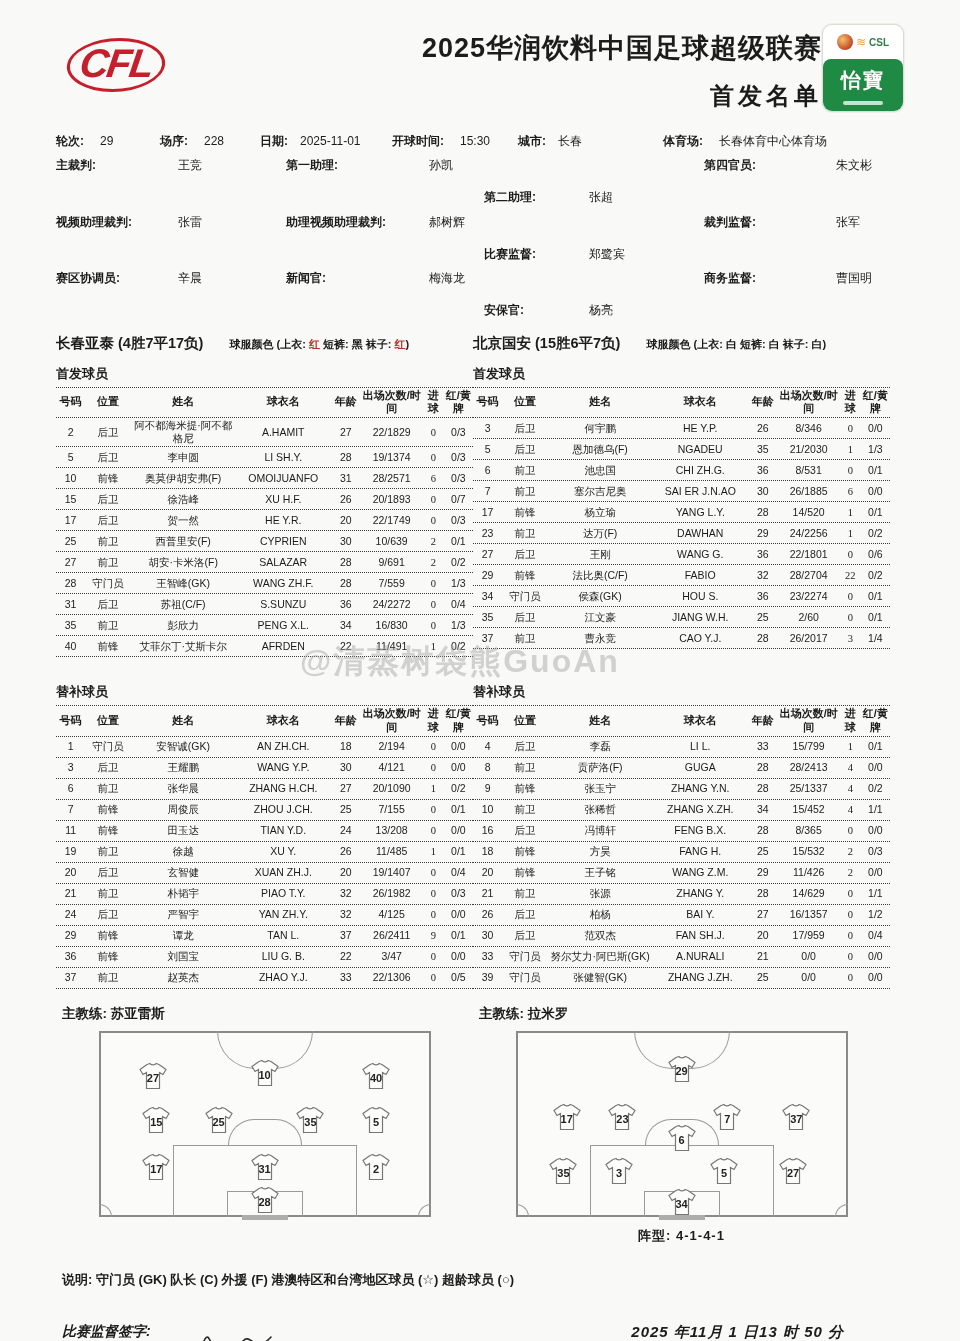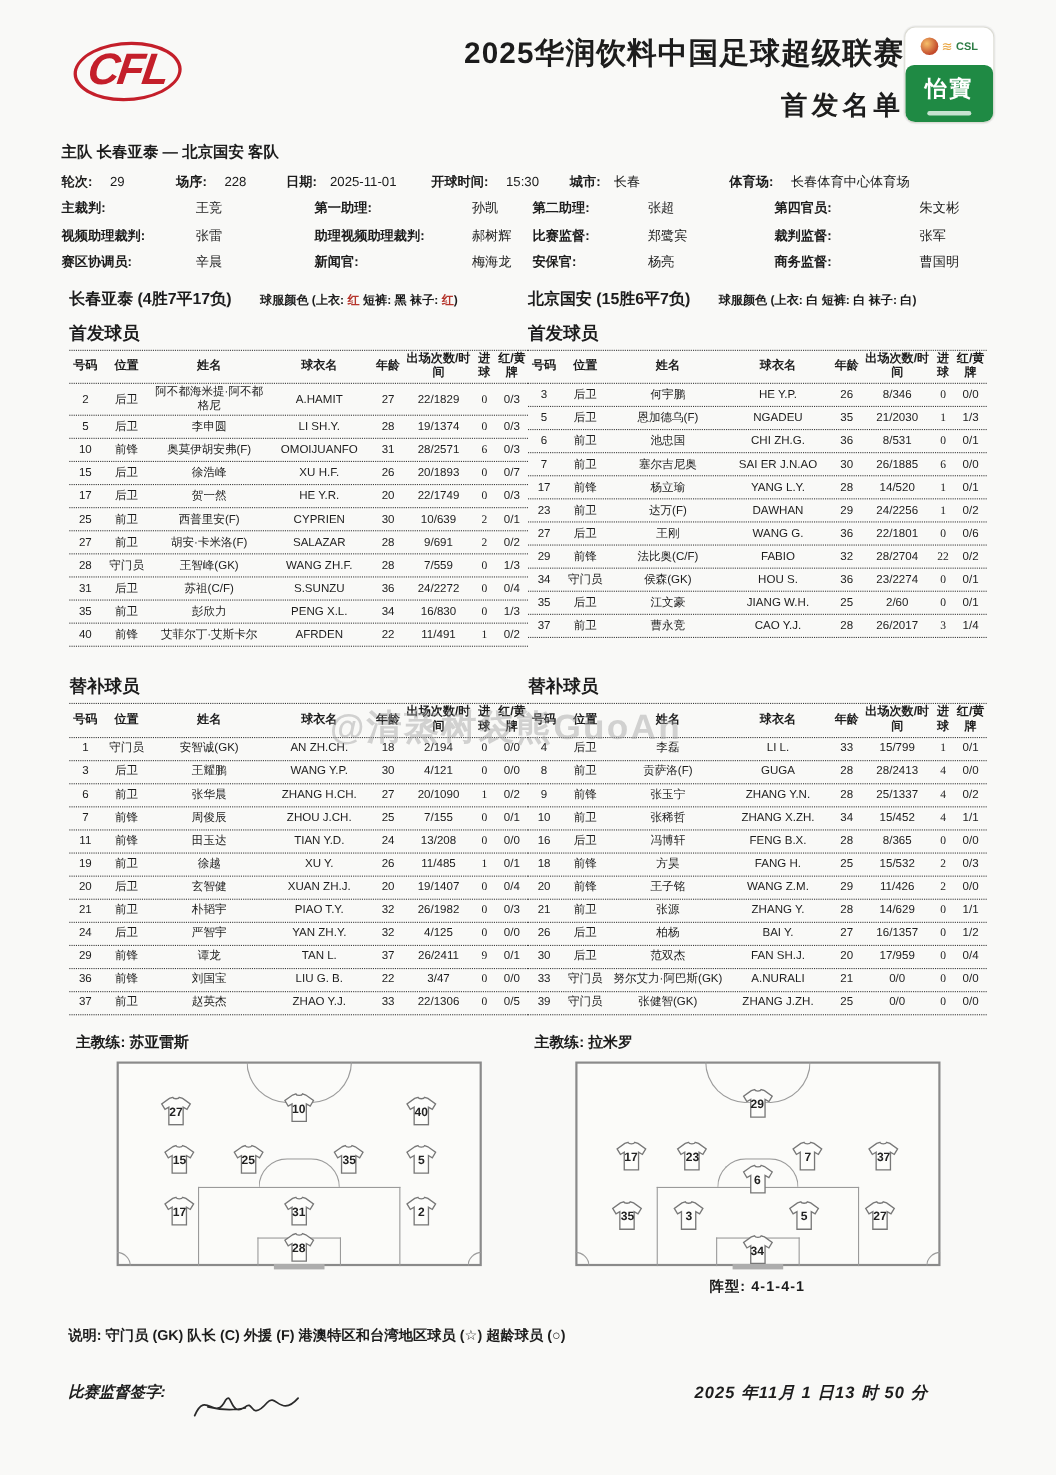--- a/index.html
+++ b/index.html
@@ -34,31 +34,31 @@
   .pl{font-weight:bold;white-space:nowrap;}
   .pv{white-space:nowrap;}
   .r1 .pair:nth-child(1) .pl{width:44px;} .r1 .pair:nth-child(1){width:104px;}
   .r1 .pair:nth-child(2) .pl{width:44px;} .r1 .pair:nth-child(2){width:100px;}
   .r1 .pair:nth-child(3) .pl{width:40px;} .r1 .pair:nth-child(3){width:132px;}
   .r1 .pair:nth-child(4) .pl{width:68px;} .r1 .pair:nth-child(4){width:126px;}
   .r1 .pair:nth-child(5) .pl{width:40px;} .r1 .pair:nth-child(5){width:145px;}
   .r1 .pair:nth-child(6) .pl{width:56px;}
   .rx .pair:nth-child(1){width:230px;} .rx .pair:nth-child(1) .pl{width:122px;}
   .rx .pair:nth-child(2){width:198px;} .rx .pair:nth-child(2) .pl{width:143px;}
-  .rx .pair:nth-child(3){width:220px;} .rx .pair:nth-child(3) .pl{width:105px;}
+  .rx .pair:nth-child(3){width:220px;margin-top:32px;} .rx .pair:nth-child(3) .pl{width:105px;}
   .rx .pair:nth-child(4) .pl{width:132px;}
 
   
-  .twocol{display:flex;gap:0;margin-top:16px;justify-content:center;}
+  .twocol{display:flex;gap:0;margin-top:16px;}
   .tcol{width:417px;}
   .teamhead{display:flex;align-items:baseline;}
   .tname{font-size:14.5px;font-weight:bold;white-space:nowrap;}
   .kit{font-size:11px;font-weight:bold;margin-left:26px;white-space:nowrap;}
   .kit-red{color:#b5352c;} .kit-dark{color:#141414;}
-  .sectlbl{font-size:16px;font-weight:bold;margin:12px 0 4px 0;}
+  .sectlbl{font-size:13px;font-weight:bold;margin:12px 0 4px 0;}
 
   
   .tbl{width:100%;font-size:10.5px;}
   .t-row{display:flex;align-items:center;border-bottom:1px dotted #3a3a3a;min-height:21px;padding:1px 0;}
   .t-head{border-top:1px dotted #3a3a3a;font-weight:bold;font-size:11px;}
   .cell{text-align:center;line-height:1.25;}
   .c-no{width:7%;} .c-pos{width:11%;} .c-name{width:25%;} .c-jersey{width:23%;}
   .c-age{width:7%;} .c-apps{width:15%;} .c-goals{width:5%;font-family:Liberation Serif, serif;} .c-cards{width:7%;}
 
   
@@ -107,21 +107,20 @@
           <span class="csl-flame">≋</span>
           <span class="csl-txt">CSL</span>
         </div>
         <div class="csl-bottom">
           <div class="csl-brand">怡寶</div>
           <div class="csl-tagbar"></div>
         </div>
       </div>
     </div>
 
-    <div class="teamsline">主队 长春亚泰 — 北京国安 客队</div>
     <div class="inforow r1">
         <span class="pair">
           <span class="pl">轮次:</span>
           <span class="pv">29</span>
         </span>
         <span class="pair">
           <span class="pl">场序:</span>
           <span class="pv">228</span>
         </span>
         <span class="pair">

